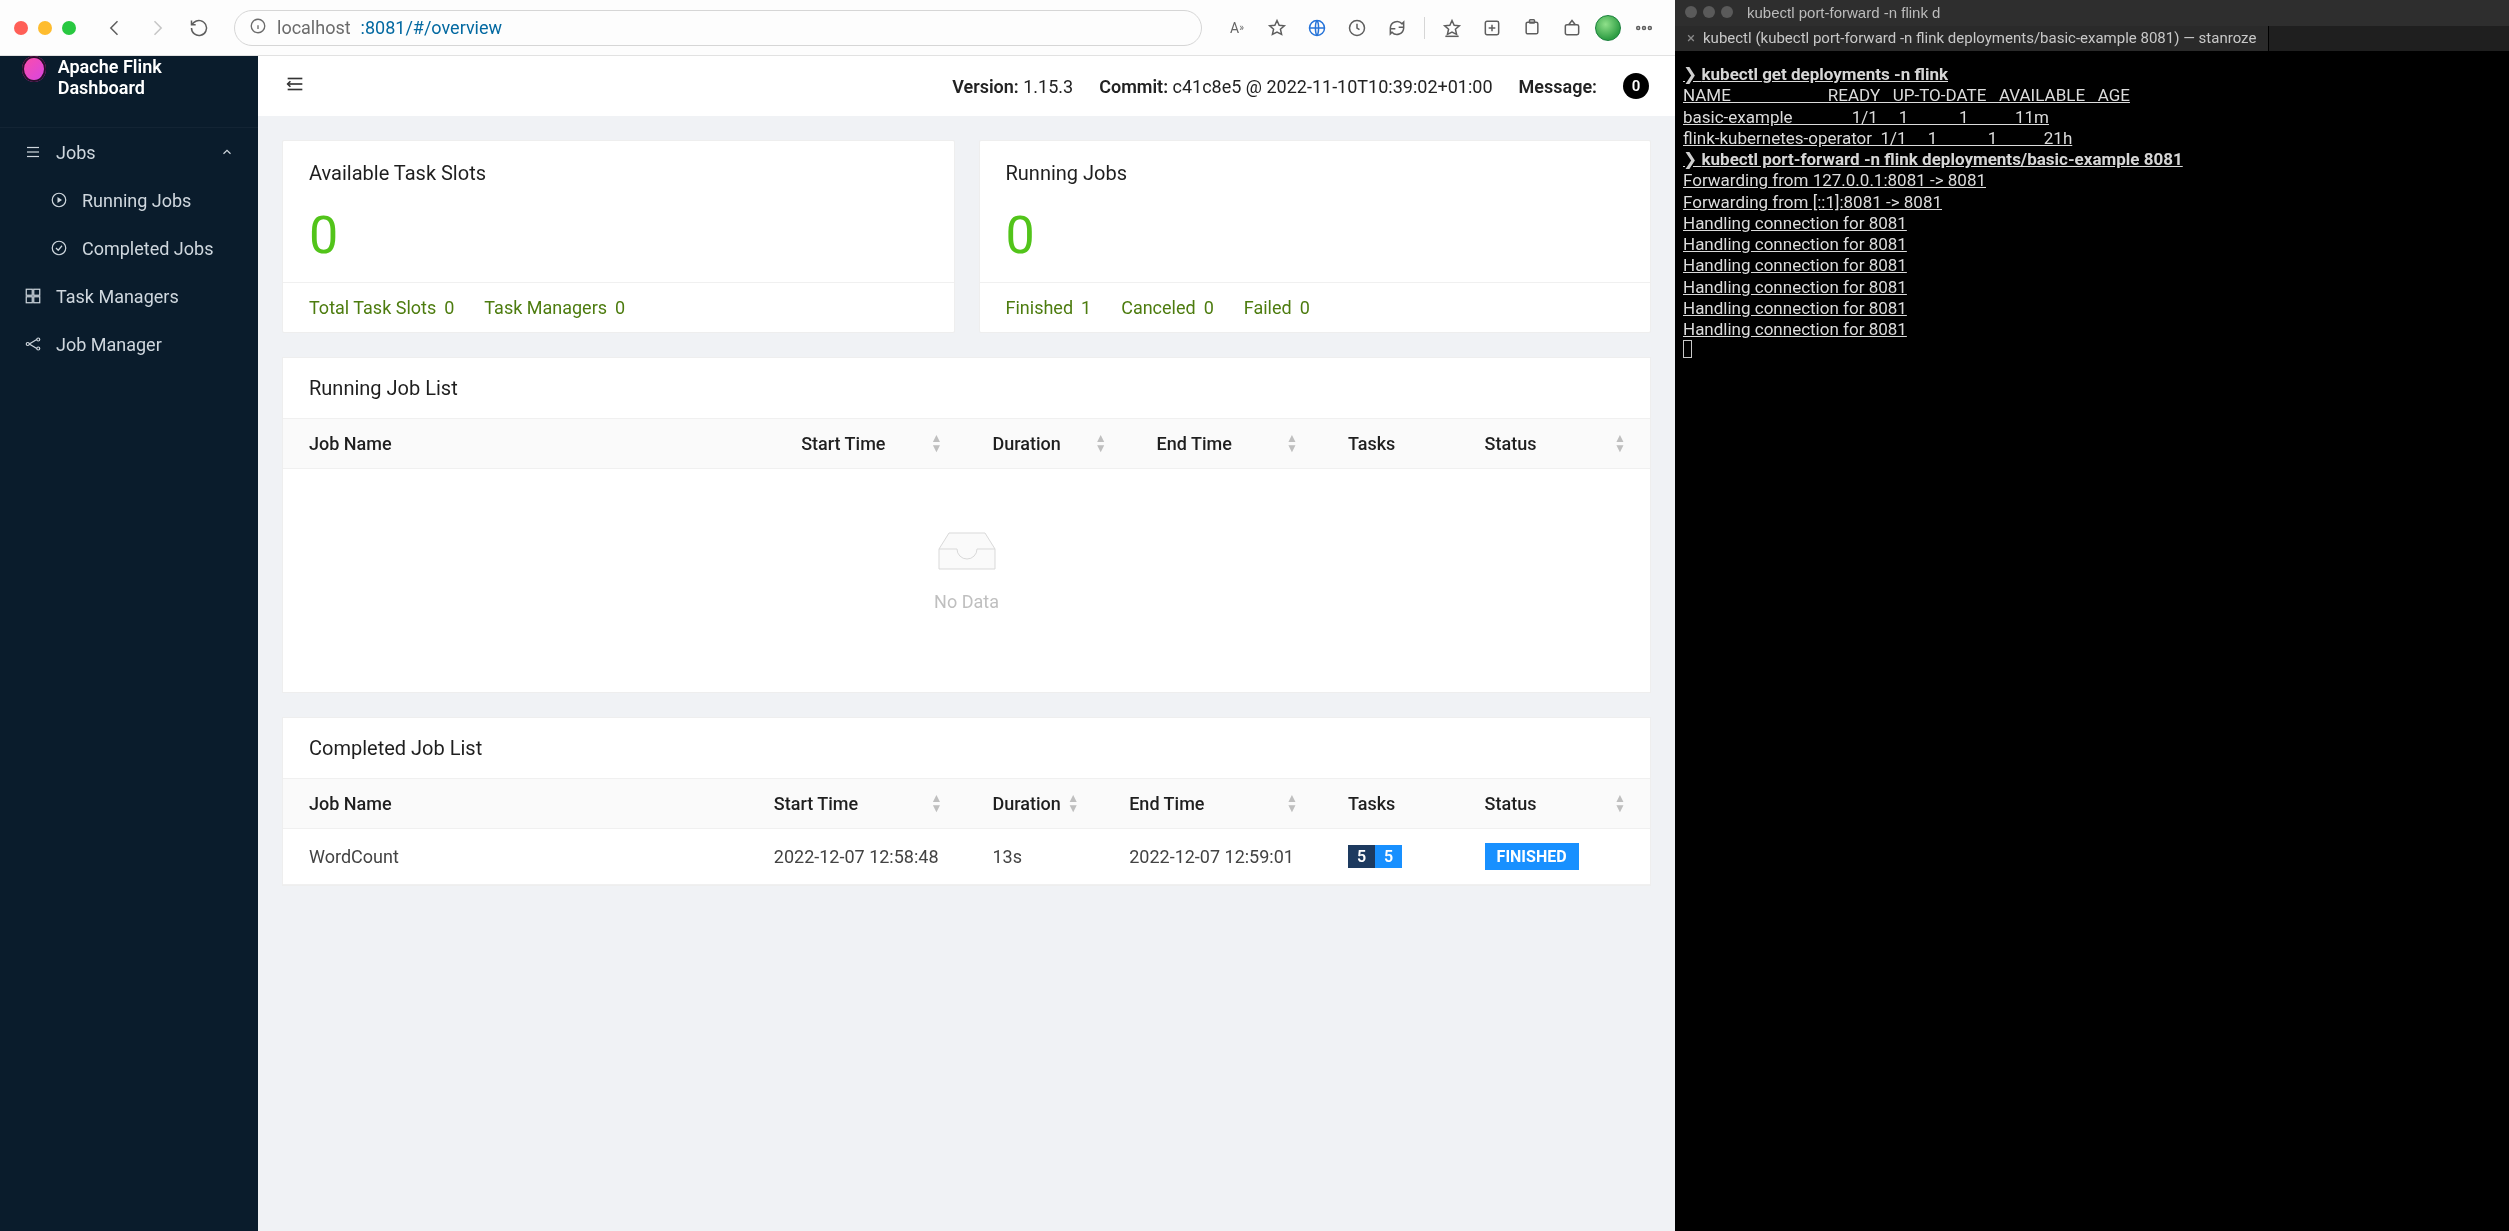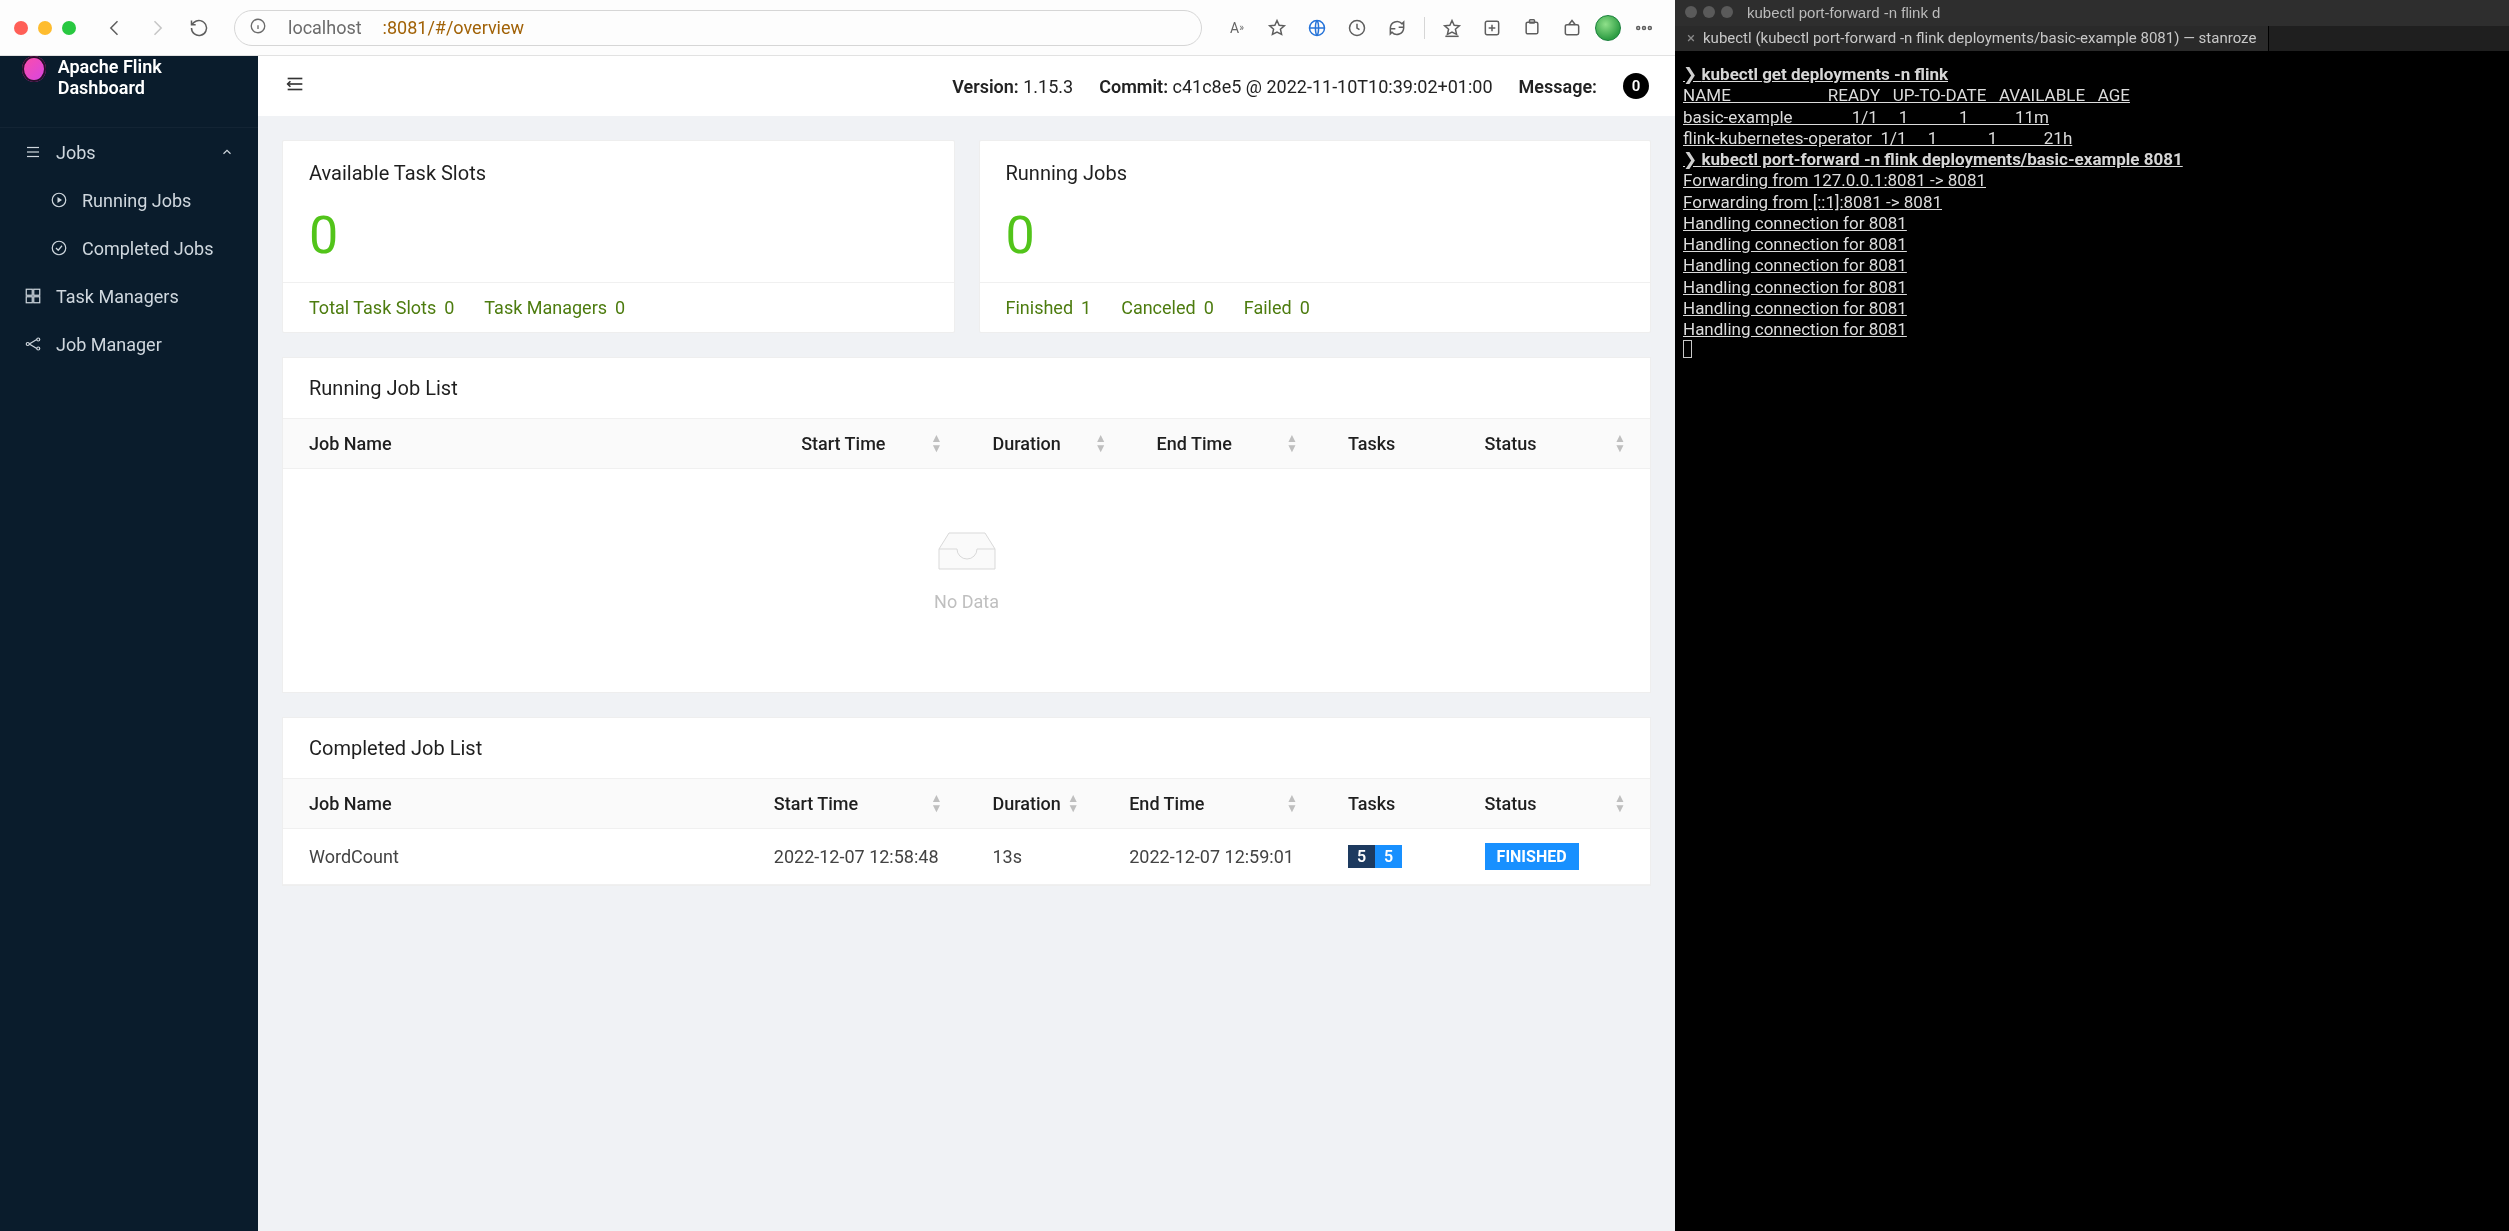--- a/index.html
+++ b/index.html
@@ -10,24 +10,24 @@
 #browser { width:1675px; height:1231px; background:#fff; display:flex; flex-direction:column; }
 #terminal { width:834px; height:1231px; background:#000; color:#dcdcdc; font-family:"SF Mono",Menlo,Consolas,monospace; font-size:17px; line-height:1.25; display:flex; flex-direction:column; }
 
 
 #browser-chrome { height:56px; background:#fdfdfd; border-bottom:1px solid #e2e2e2; display:flex; align-items:center; padding:0 14px; gap:8px; font-size:18px; color:#4b4b4b; }
 .traffic { display:flex; gap:10px; margin-right:14px; }
 .traffic span { width:14px; height:14px; border-radius:50%; display:inline-block; }
 .tl-red{background:#ff5f57;} .tl-yellow{background:#febc2e;} .tl-green{background:#28c840;}
 .nav-btn { width:34px; height:34px; border-radius:6px; display:flex; align-items:center; justify-content:center; color:#5e5e5e; cursor:pointer;}
 .nav-btn svg, .toolbar-btn svg { width:20px; height:20px; stroke:currentColor; fill:none; stroke-width:1.8; }
-#addrbar { flex:1; height:36px; border:1px solid #d6d6d6; border-radius:18px; display:flex; align-items:center; padding:0 14px; gap:21px; font-size:18px; color:#222; margin:0 10px; }
+#addrbar { flex:1; height:36px; border:1px solid #d6d6d6; border-radius:18px; display:flex; align-items:center; padding:0 14px; gap:10px; font-size:18px; color:#222; margin:0 10px; }
 #addrbar .info-icon { color:#6b6b6b; }
 #addrbar .host { color:#6b6b6b; }
-#addrbar .path { color:#a16207; }
+#addrbar .path { color:#0369a1; }
 #toolbar-right { display:flex; align-items:center; gap:6px; color:#5e5e5e; }
 .toolbar-btn { width:34px; height:34px; border-radius:6px; display:flex; align-items:center; justify-content:center; cursor:pointer; }
 #avatar { width:26px; height:26px; border-radius:50%; background:radial-gradient(circle at 40% 35%, #8fe08a, #2f9e44 70%); border:1px solid #18803a; }
 
 
 #viewport { flex:1; display:flex; min-height:0; }
 #sidebar { width:258px; background:#0a1c2c; color:#cfd7de; display:flex; flex-direction:column; font-size:18px; }
 #brand { height:72px; display:flex; align-items:flex-start; gap:12px; padding:0 22px; color:#fff; font-size:18px; font-weight:600; border-bottom:1px solid rgba(255,255,255,.04); }
 #brand .logo { width:26px; height:26px; border-radius:50%; background:linear-gradient(135deg,#ff4da6,#d346e6); box-shadow:0 0 0 2px #2b0f2c inset; }
 .side-item { height:48px; display:flex; align-items:center; gap:14px; padding:0 24px; cursor:pointer; color:#cfd7de; }

